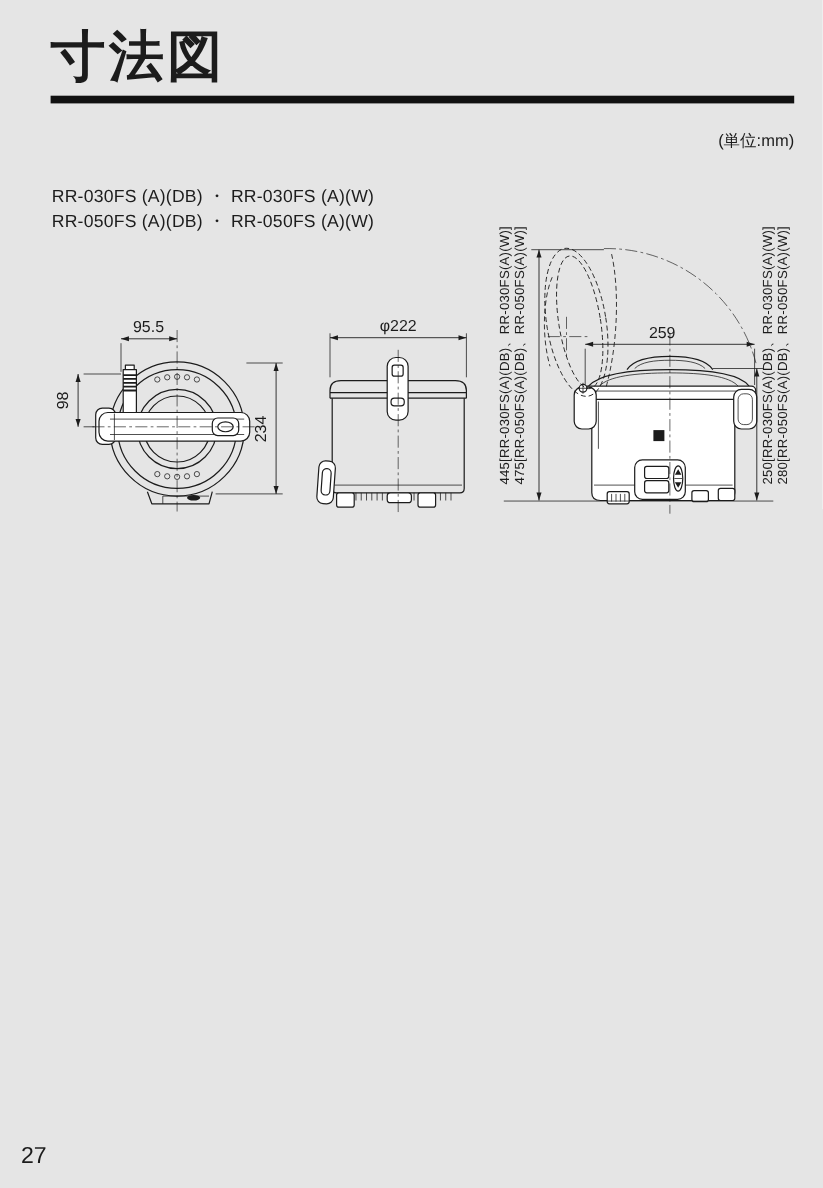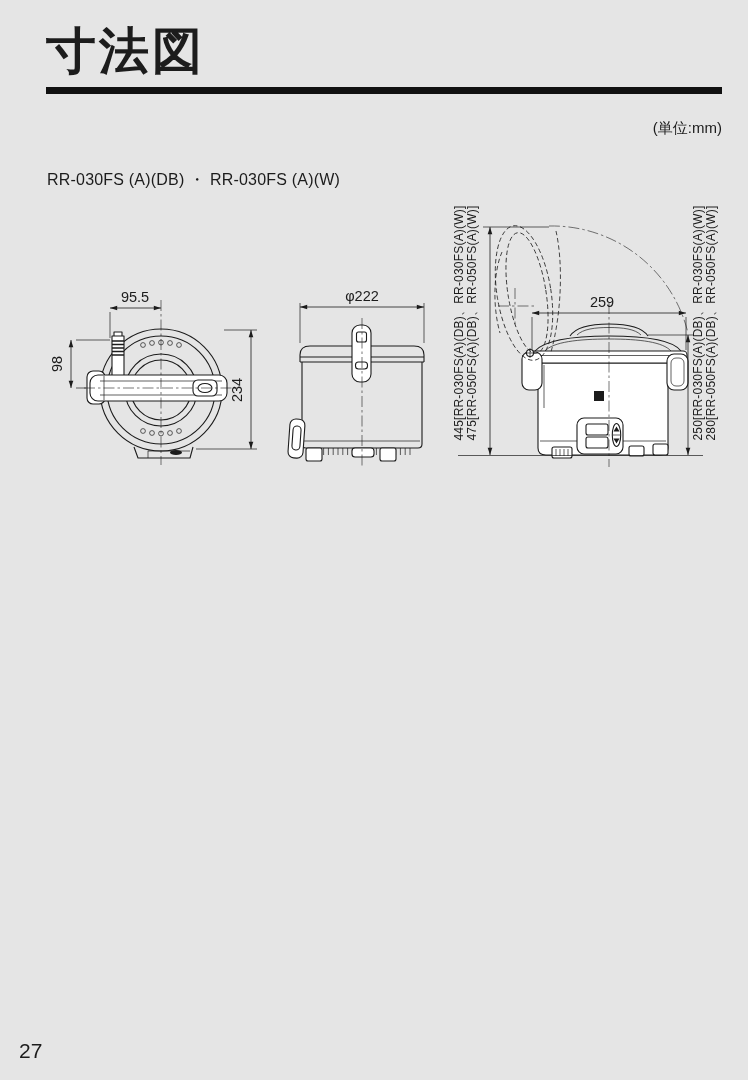--- a/index.html
+++ b/index.html
@@ -34,20 +34,21 @@
 <body>
 
 <div class="page">
 
   <h1 class="title">寸法図</h1>
   <div class="title-rule"></div>
   <div class="unit-note">(単位:mm)</div>
 
   <div class="models">
     <div>RR-030FS (A)(DB) ・ RR-030FS (A)(W)</div>
+    <div>RR-050FS (A)(DB) ・ RR-050FS (A)(W)</div>
   </div>
 
   <svg class="drawing" width="748" height="1080" viewBox="0 0 748 1080">
     <defs>
       <marker id="arr" viewBox="0 0 10 10" refX="10" refY="5" markerWidth="12" markerHeight="9" orient="auto-start-reverse">
         <path d="M0,1.8 L10,5 L0,8.2 Z" fill="#1c1c1c"></path>
       </marker>
     </defs>
 
     <g>

